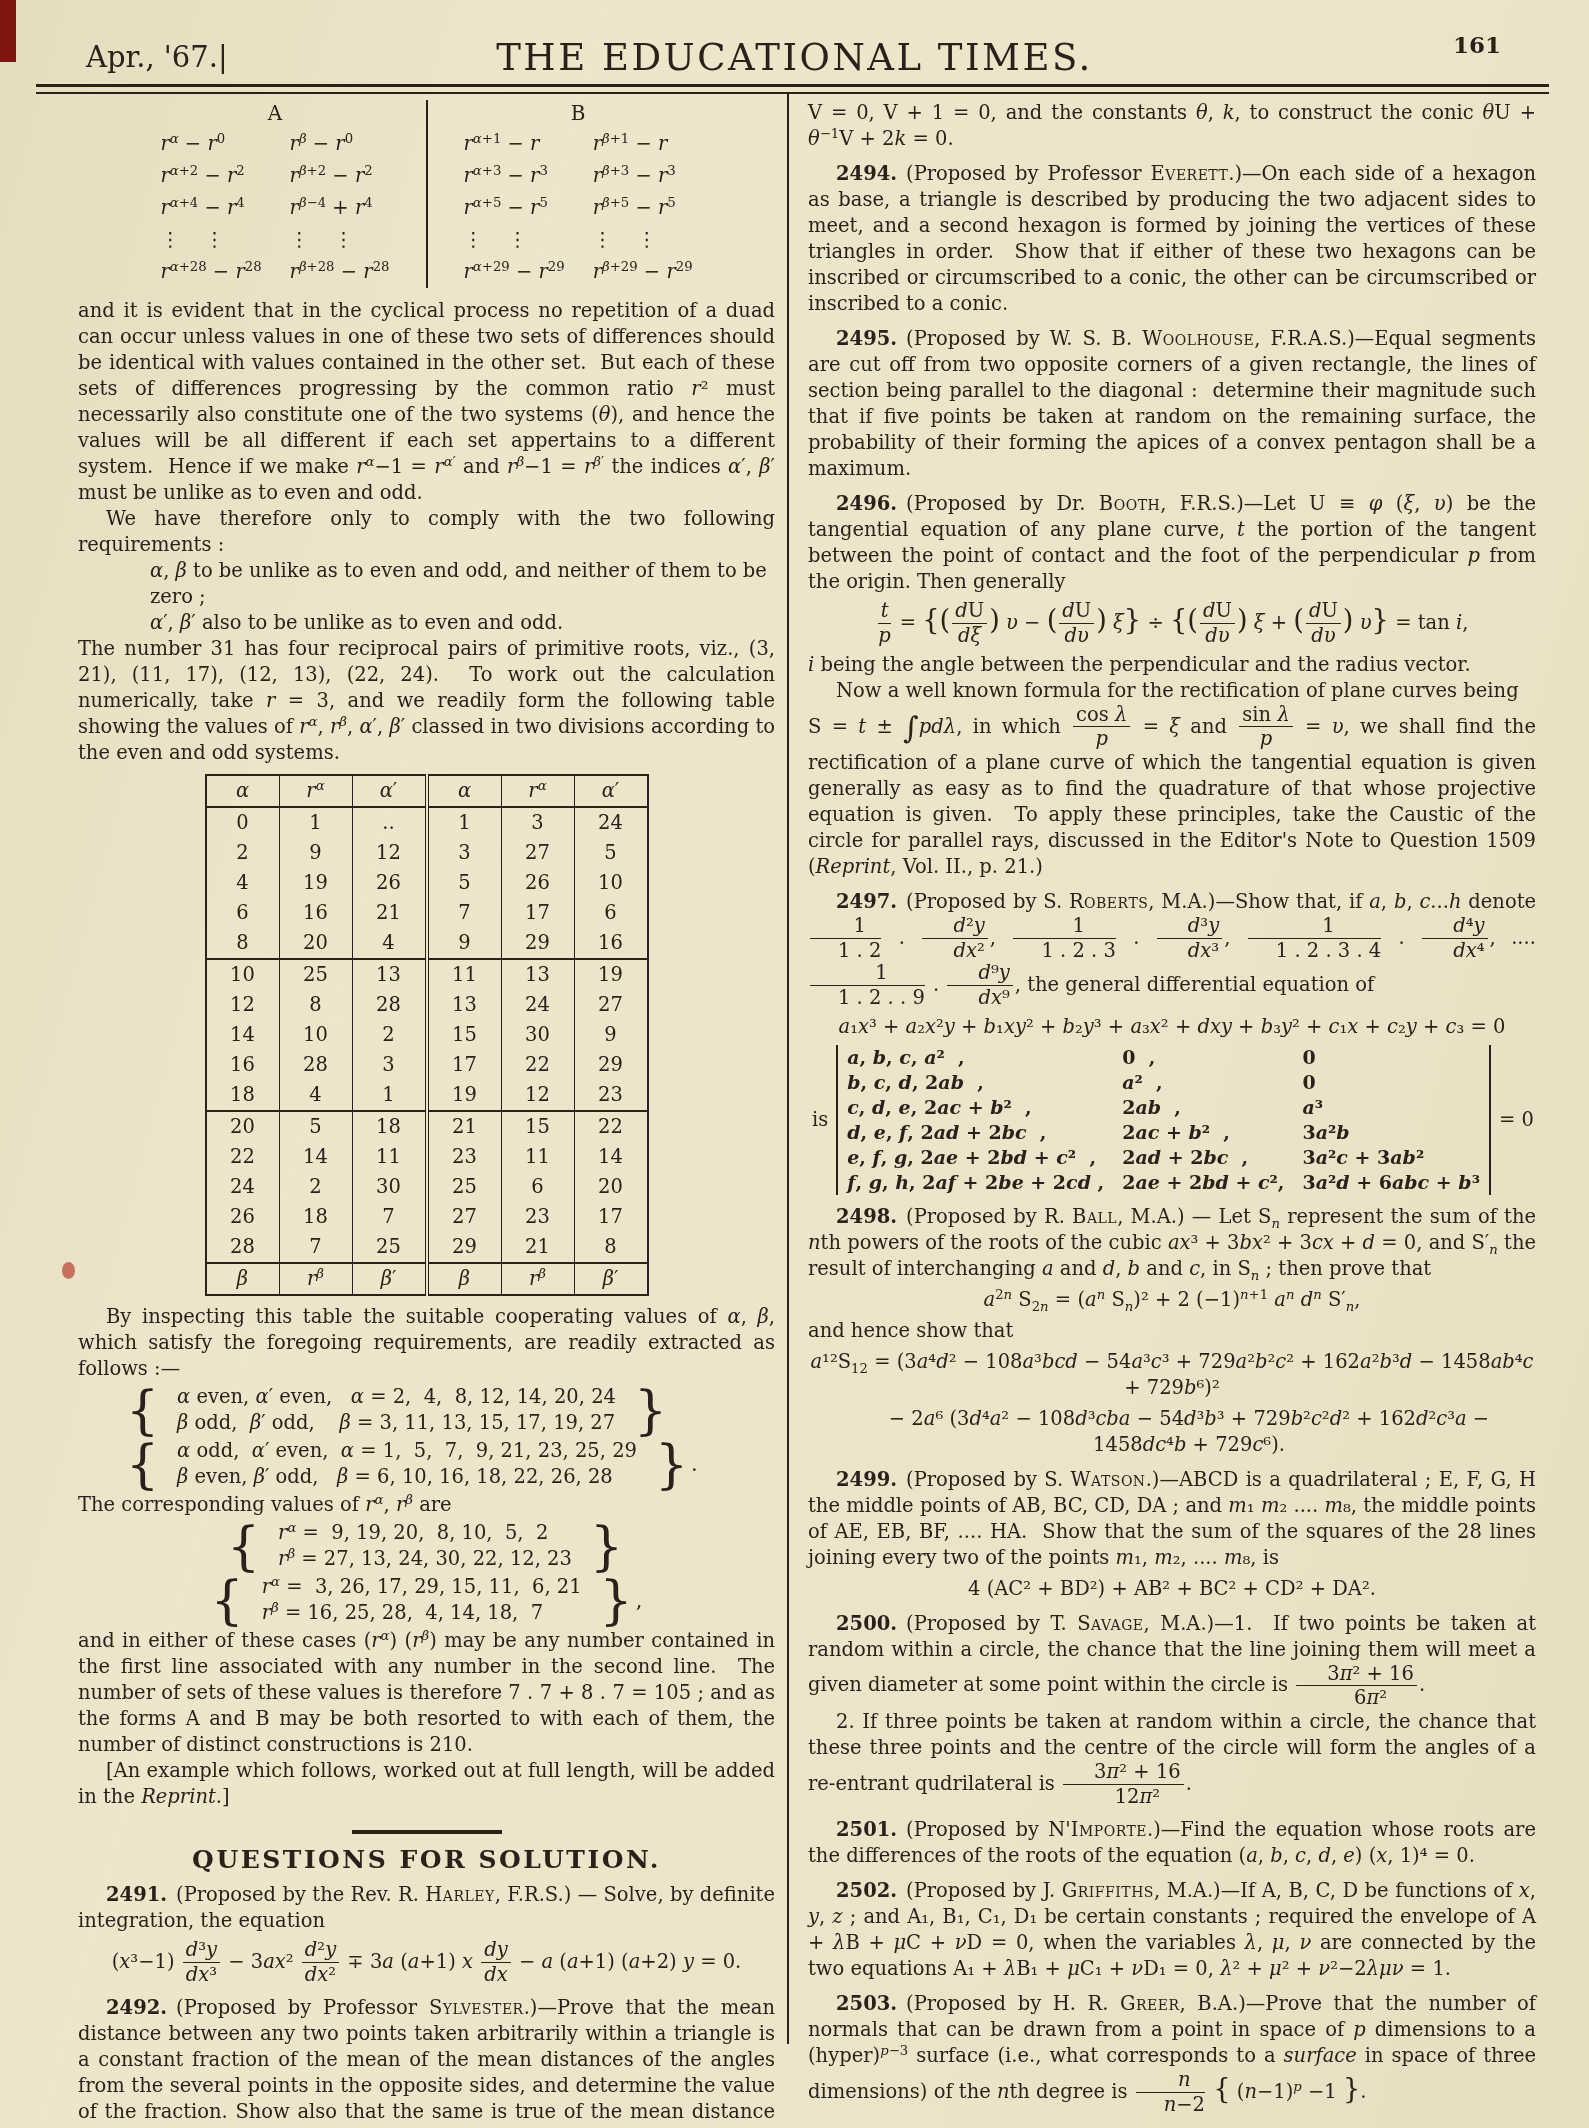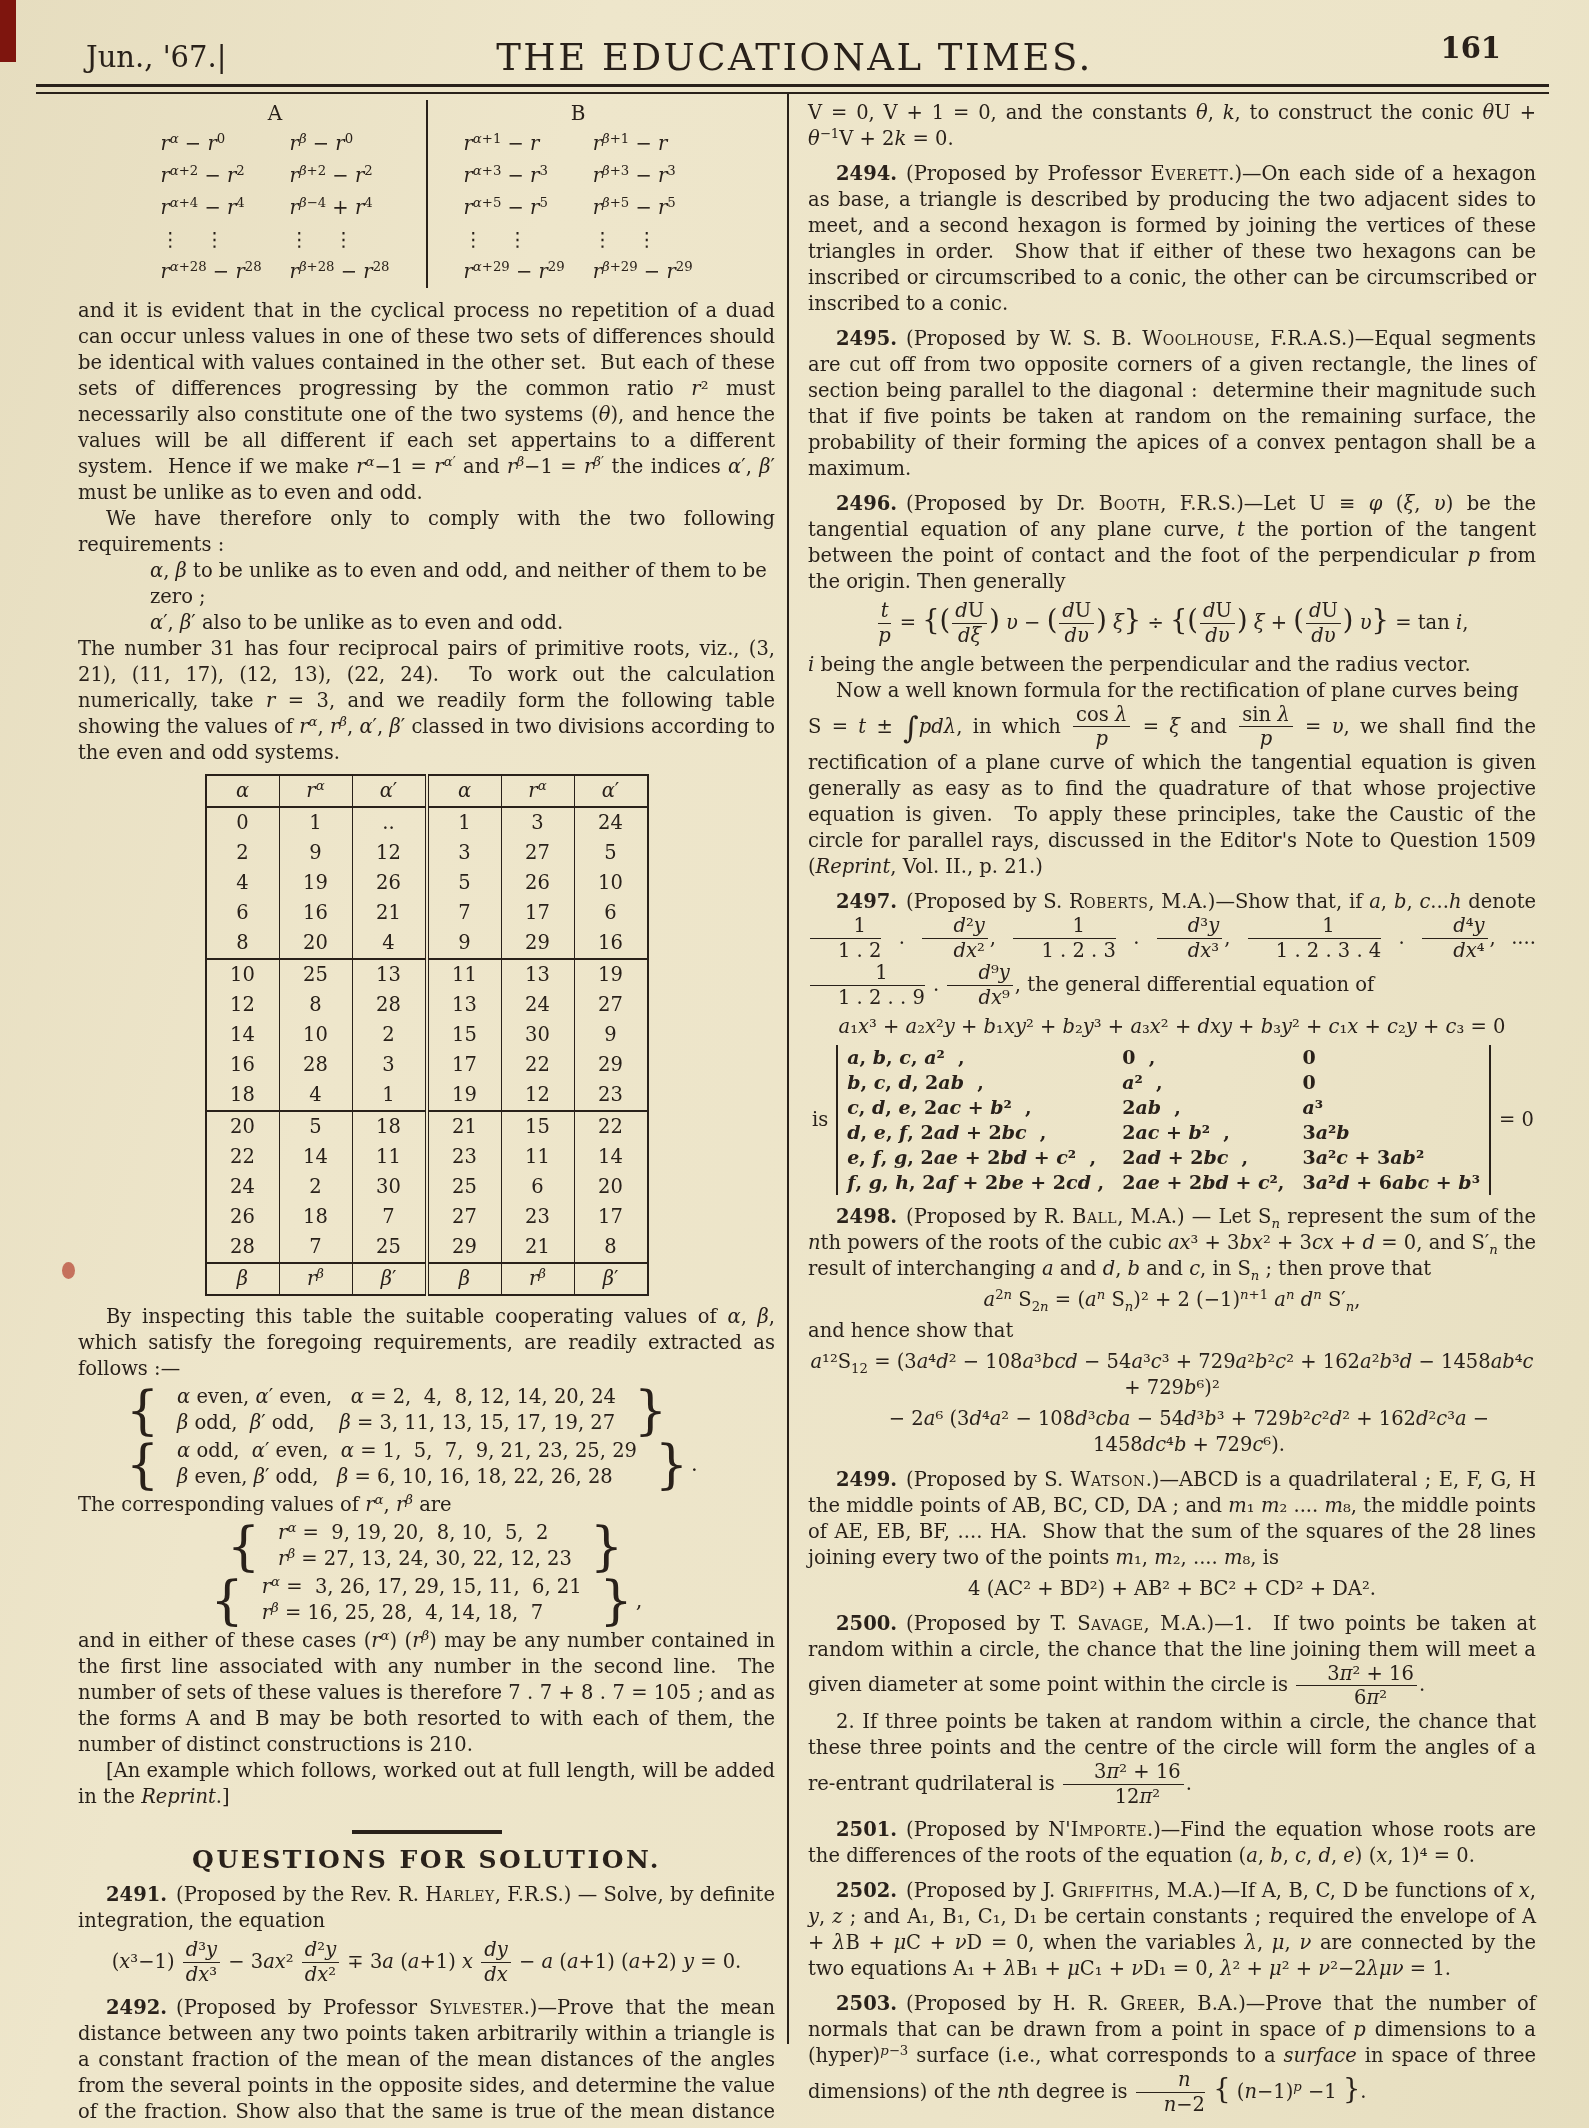--- a/index.html
+++ b/index.html
@@ -3,21 +3,21 @@
 <meta charset="utf-8">
 <style>
   html,body{margin:0;padding:0;background:#a99f87;}
   .page{position:relative;width:1589px;height:2128px;overflow:hidden;
         background:linear-gradient(105deg,#e6ddbf 0%,#eee6cb 28%,#ece4c8 70%,#e6debf 100%);
         color:#29211a;font-family:"DejaVu Serif","Liberation Serif",serif;}
   .corner-mark{position:absolute;left:0;top:0;width:16px;height:62px;background:#7e150e;}
   .speck{position:absolute;left:62px;top:1262px;width:13px;height:17px;background:#b03423;border-radius:50%;opacity:.65;}
   .hdr-date{position:absolute;left:86px;top:40px;font-size:29px;}
   .hdr-title{position:absolute;left:0;width:100%;text-align:center;top:36px;font-size:37px;font-weight:normal;letter-spacing:2.5px;}
-  .hdr-page{position:absolute;right:88px;top:31px;font-size:29px;font-weight:bold;}
+  .hdr-page{position:absolute;right:88px;top:31px;font-size:23px;font-weight:bold;}
   .rule2{position:absolute;left:36px;right:40px;top:84px;height:5px;border-top:3px solid #29211a;border-bottom:2px solid #29211a;}
   .vdiv{position:absolute;left:787px;top:92px;width:2px;height:1952px;background:#29211a;}
   .col{position:absolute;top:100px;font-size:19.5px;line-height:26px;}
   .col.left{left:78px;width:697px;}
   .col.right{left:808px;width:728px;}
   p{margin:0;}
   .just{text-align:justify;}
   .ind{text-indent:28px;}
   .req{margin-left:72px;}
   .sc{font-variant:small-caps;letter-spacing:.5px;}
@@ -61,21 +61,21 @@
   .det td{padding:0 9px;font-size:19px;line-height:25px;text-align:left;}
   .det td:first-child{min-width:248px;}
 </style>
 </head>
 <body>
 
 <div class="page">
   <div class="corner-mark"></div>
   <div class="speck"></div>
 
-  <div class="hdr-date">Jun., '67.|</div>
+  <div class="hdr-date">Apr., '67.|</div>
   <div class="hdr-title">THE EDUCATIONAL TIMES.</div>
   <div class="hdr-page">161</div>
   <div class="rule2"></div>
   <div class="vdiv"></div>
 
   <div class="col left">
 
     <div class="series">
       <div class="sg">
         <div class="glabel">A</div>

